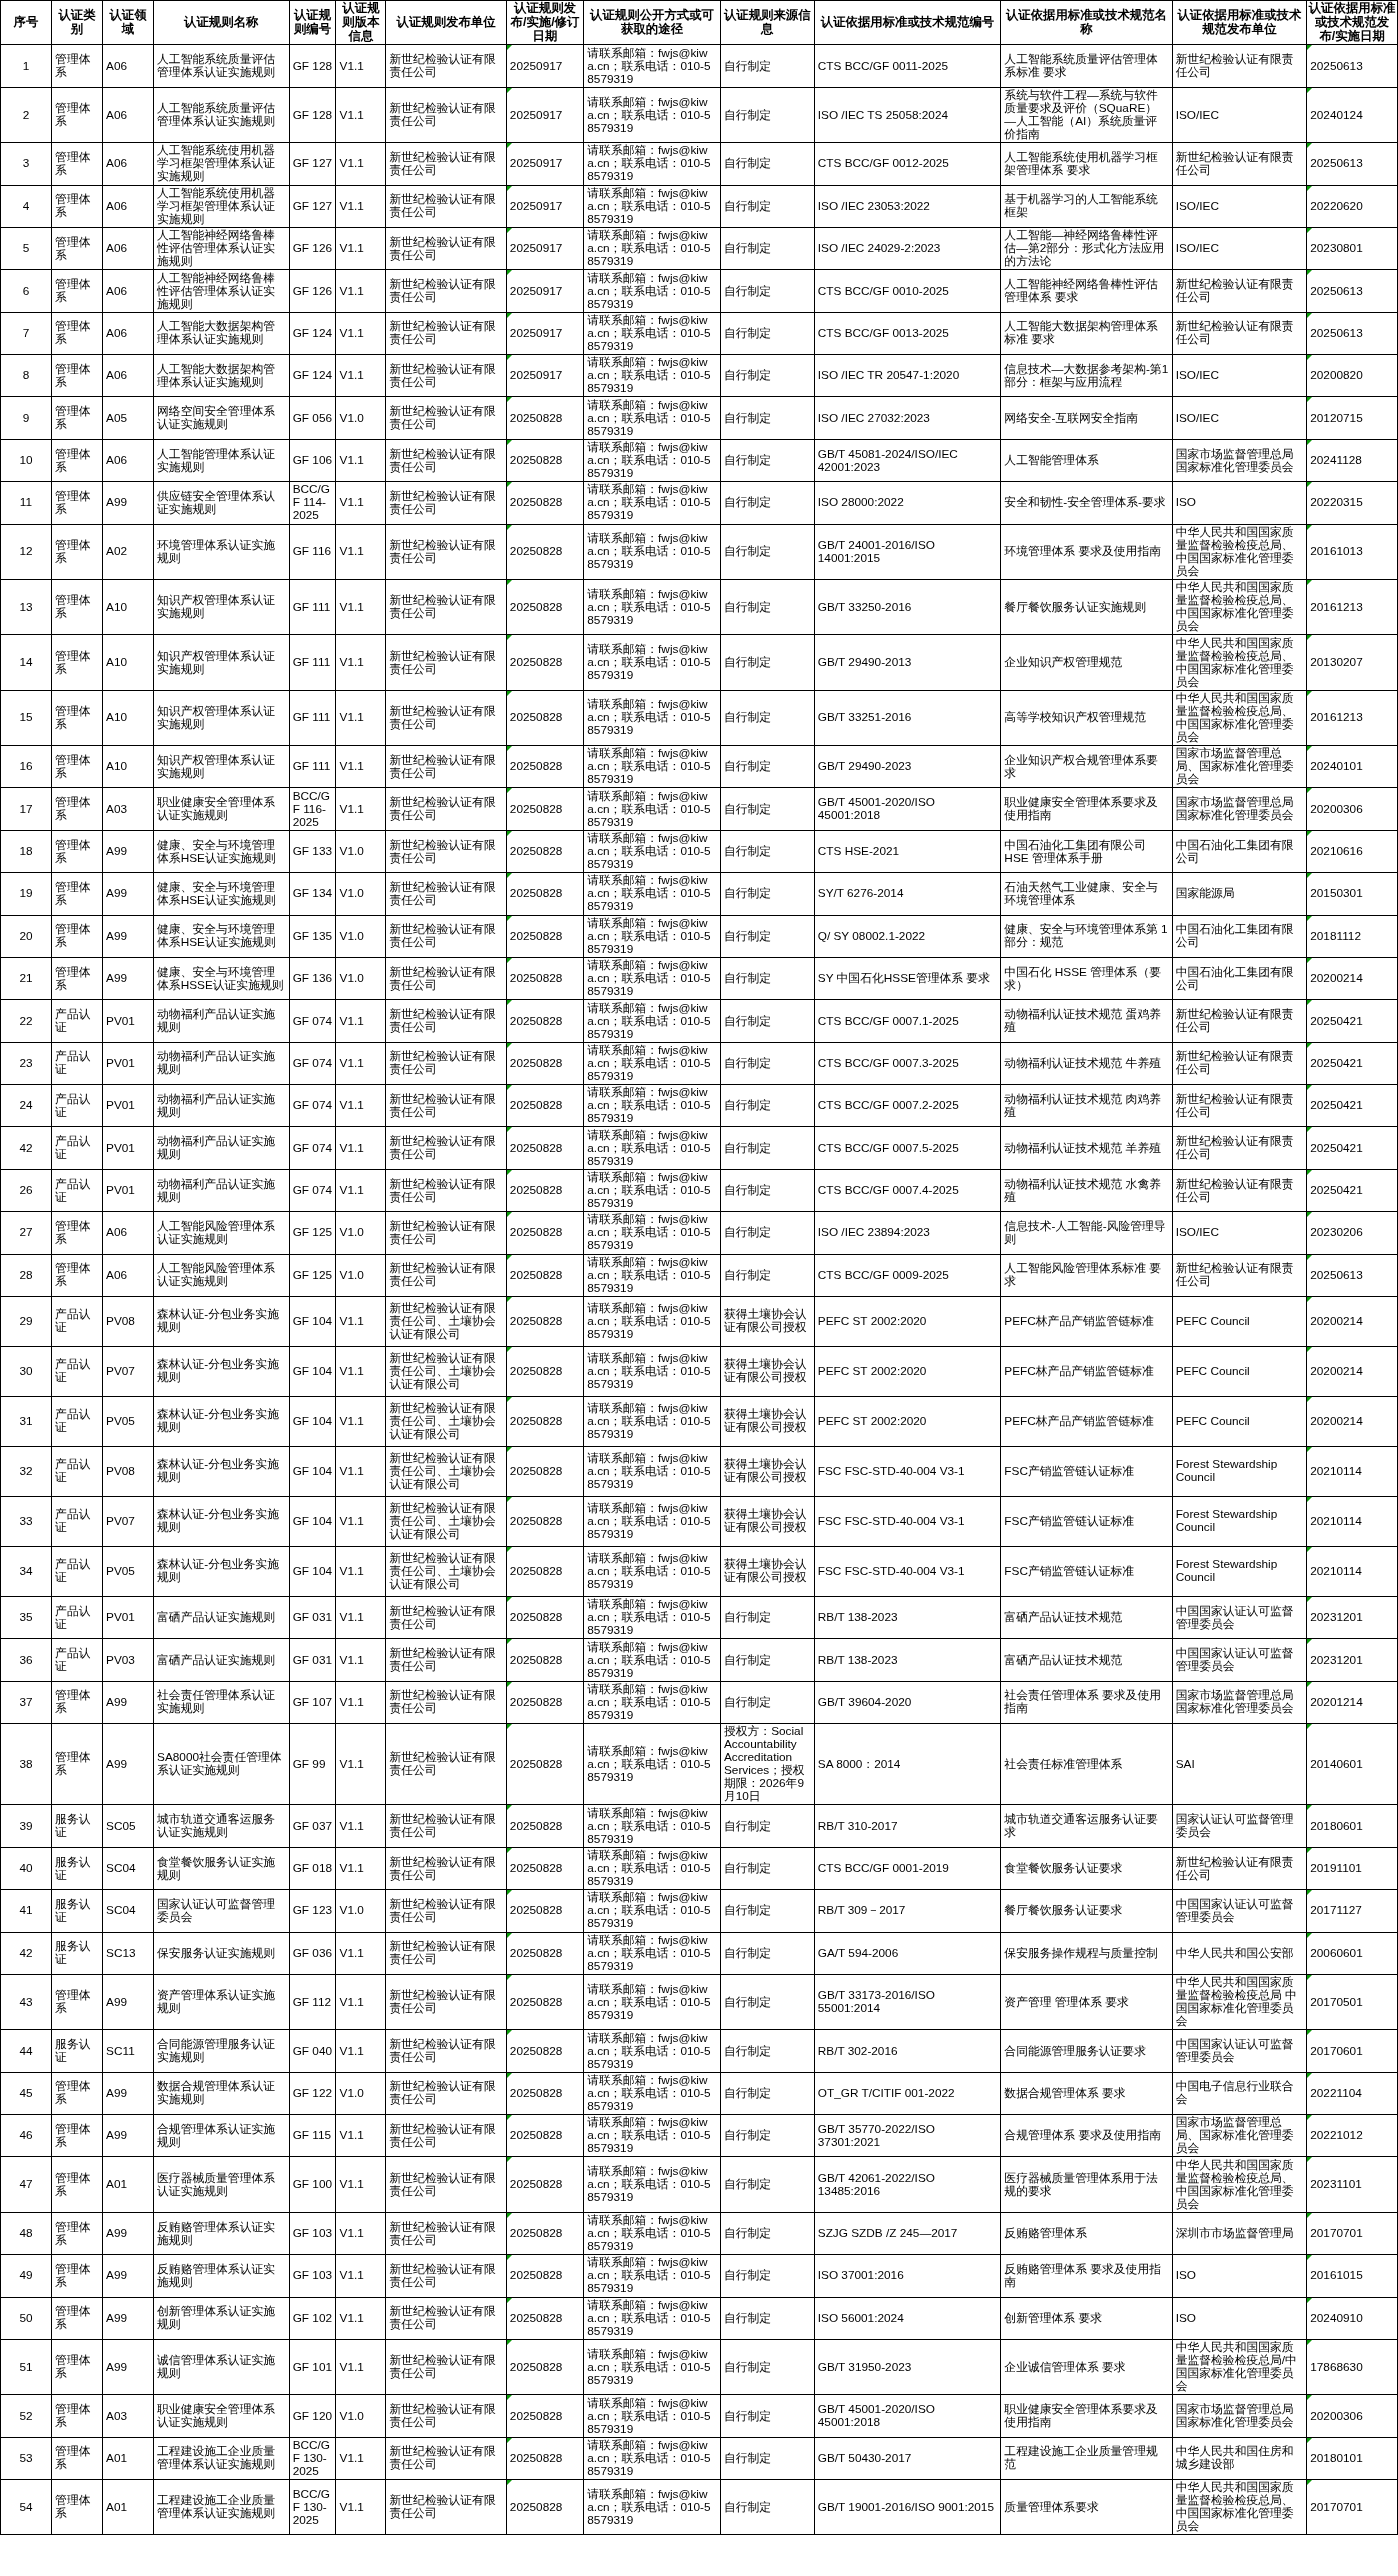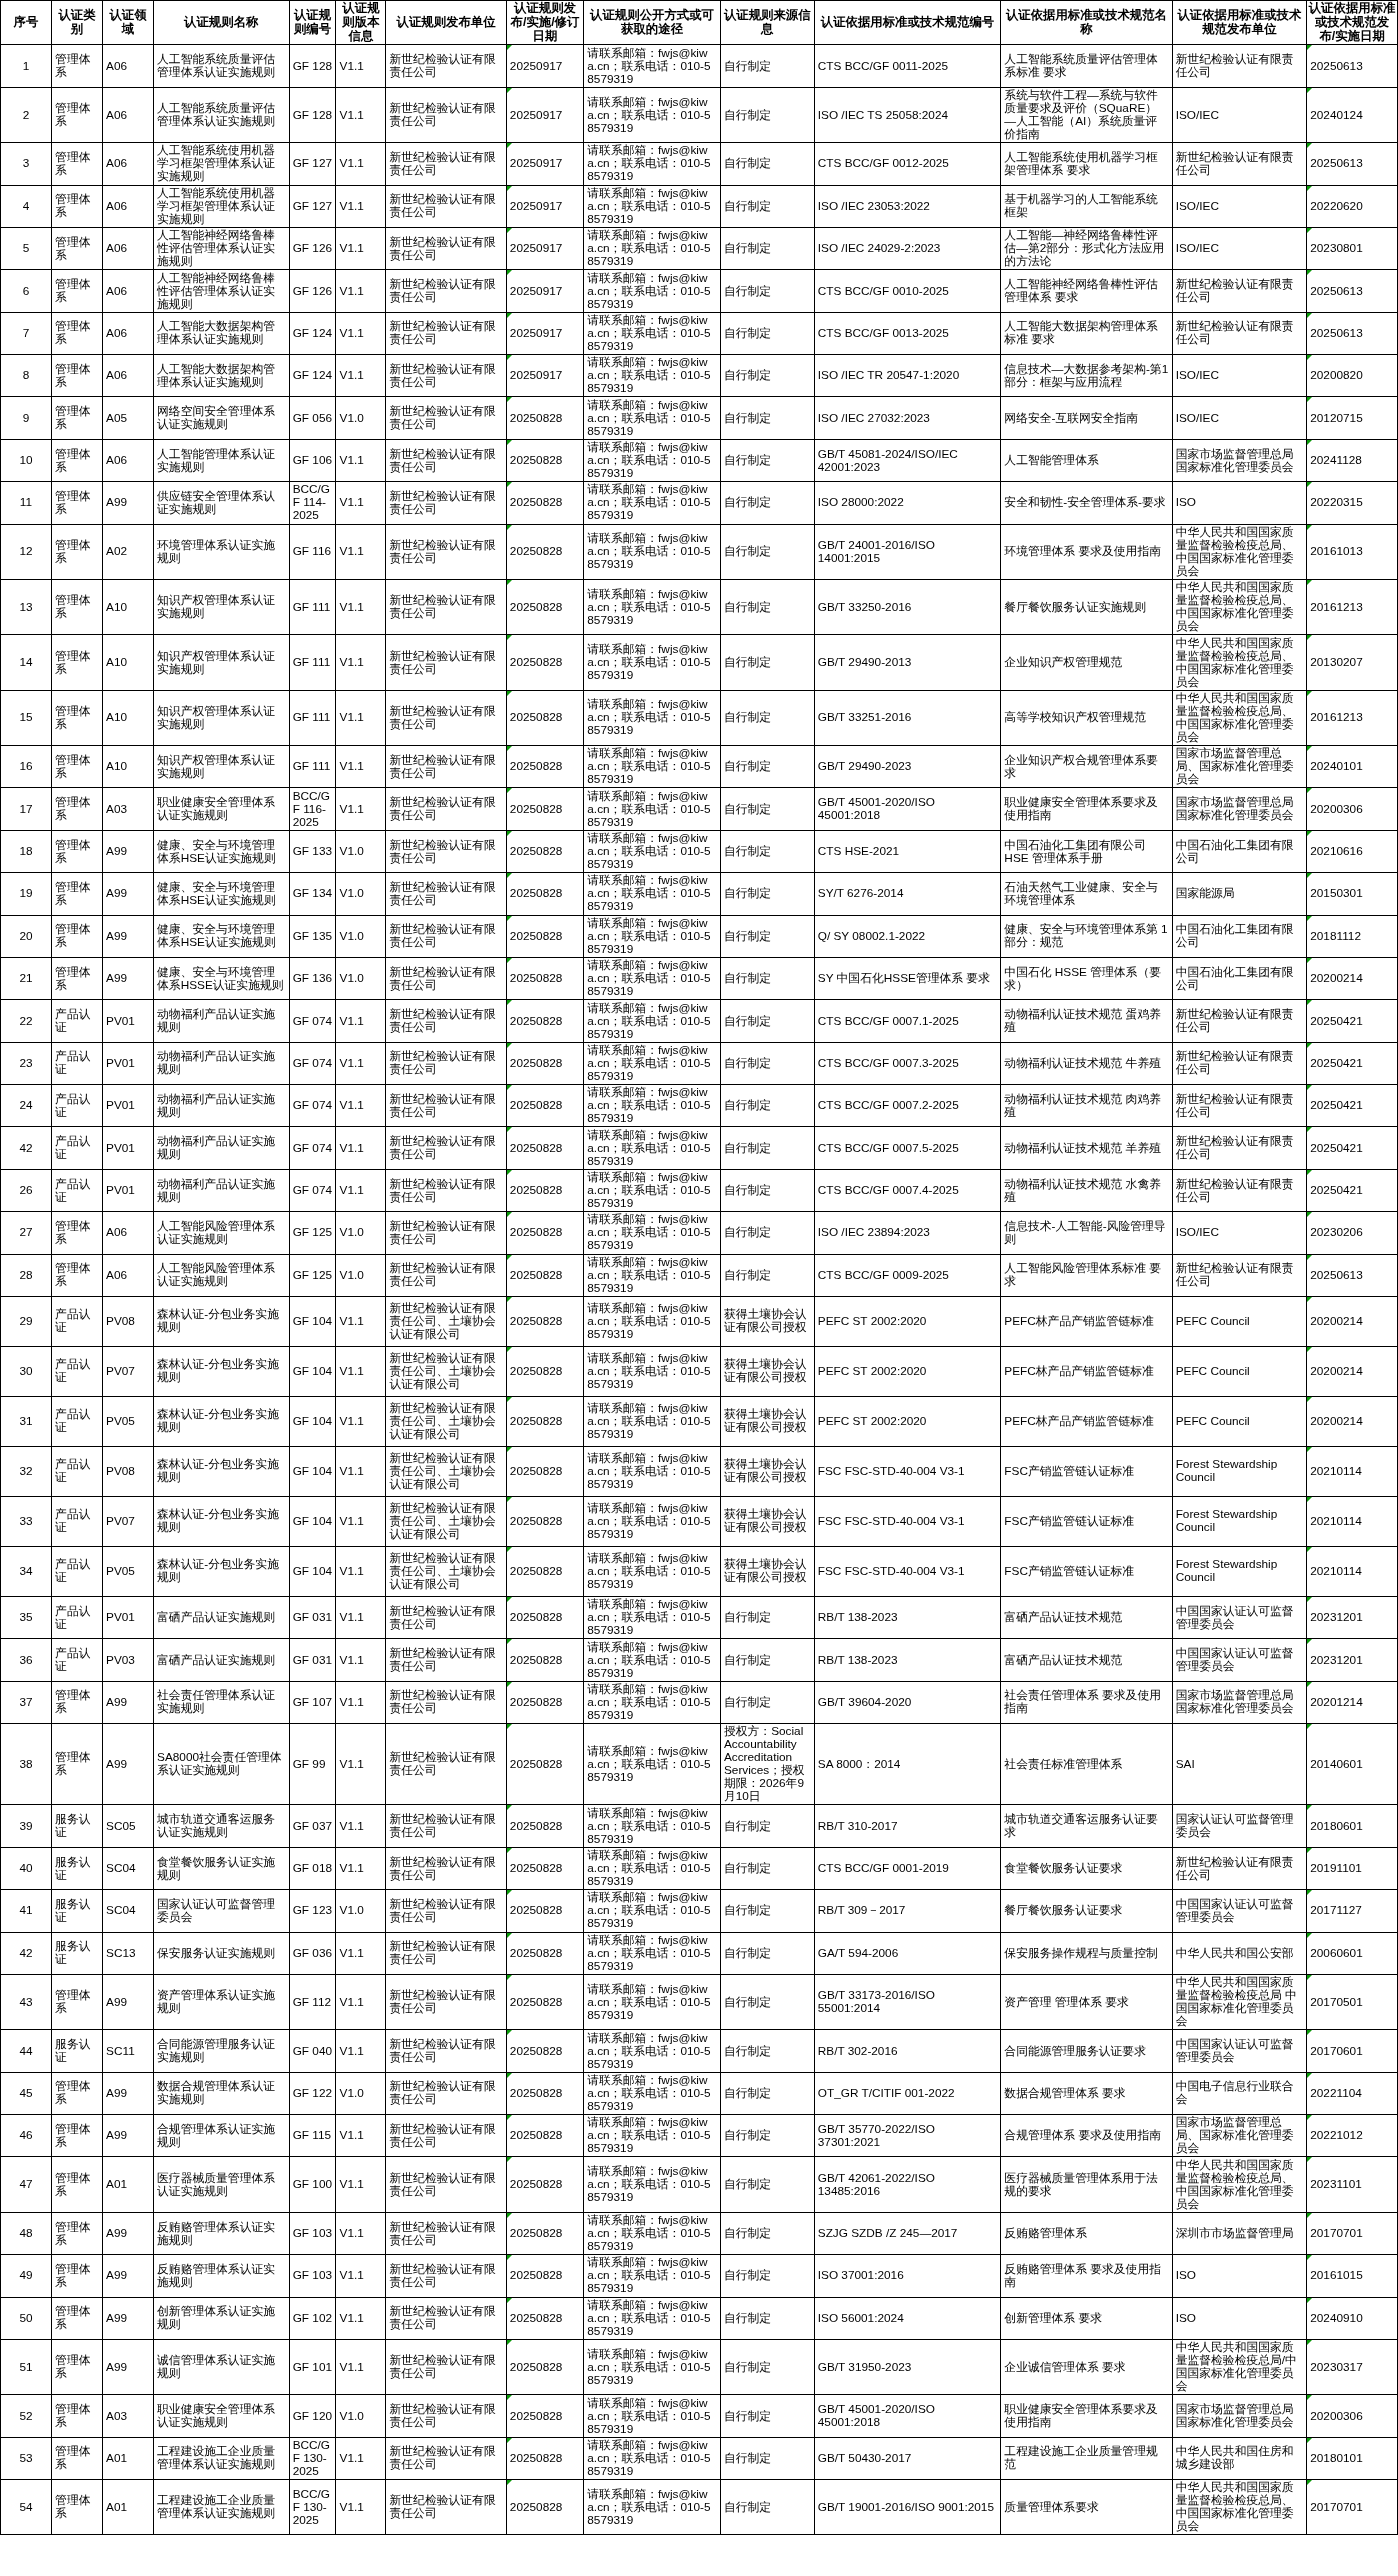--- a/index.html
+++ b/index.html
@@ -851,21 +851,21 @@
         <td class="c4">诚信管理体系认证实施规则</td>
         <td class="c5">GF 101</td>
         <td class="c6">V1.1</td>
         <td class="c7">新世纪检验认证有限责任公司</td>
         <td class="c8 flag">20250828</td>
         <td class="c9">请联系邮箱：fwjs@kiwa.cn；联系电话：010-58579319</td>
         <td class="c10">自行制定</td>
         <td class="c11">GB/T 31950-2023</td>
         <td class="c12">企业诚信管理体系 要求</td>
         <td class="c13">中华人民共和国国家质量监督检验检疫总局/中国国家标准化管理委员会</td>
-        <td class="c14 flag">20230317</td>
+        <td class="c14 flag">17868630</td>
       </tr>
       <tr>
         <td class="c1">52</td>
         <td class="c2">管理体系</td>
         <td class="c3">A03</td>
         <td class="c4">职业健康安全管理体系认证实施规则</td>
         <td class="c5">GF 120</td>
         <td class="c6">V1.0</td>
         <td class="c7">新世纪检验认证有限责任公司</td>
         <td class="c8 flag">20250828</td>

